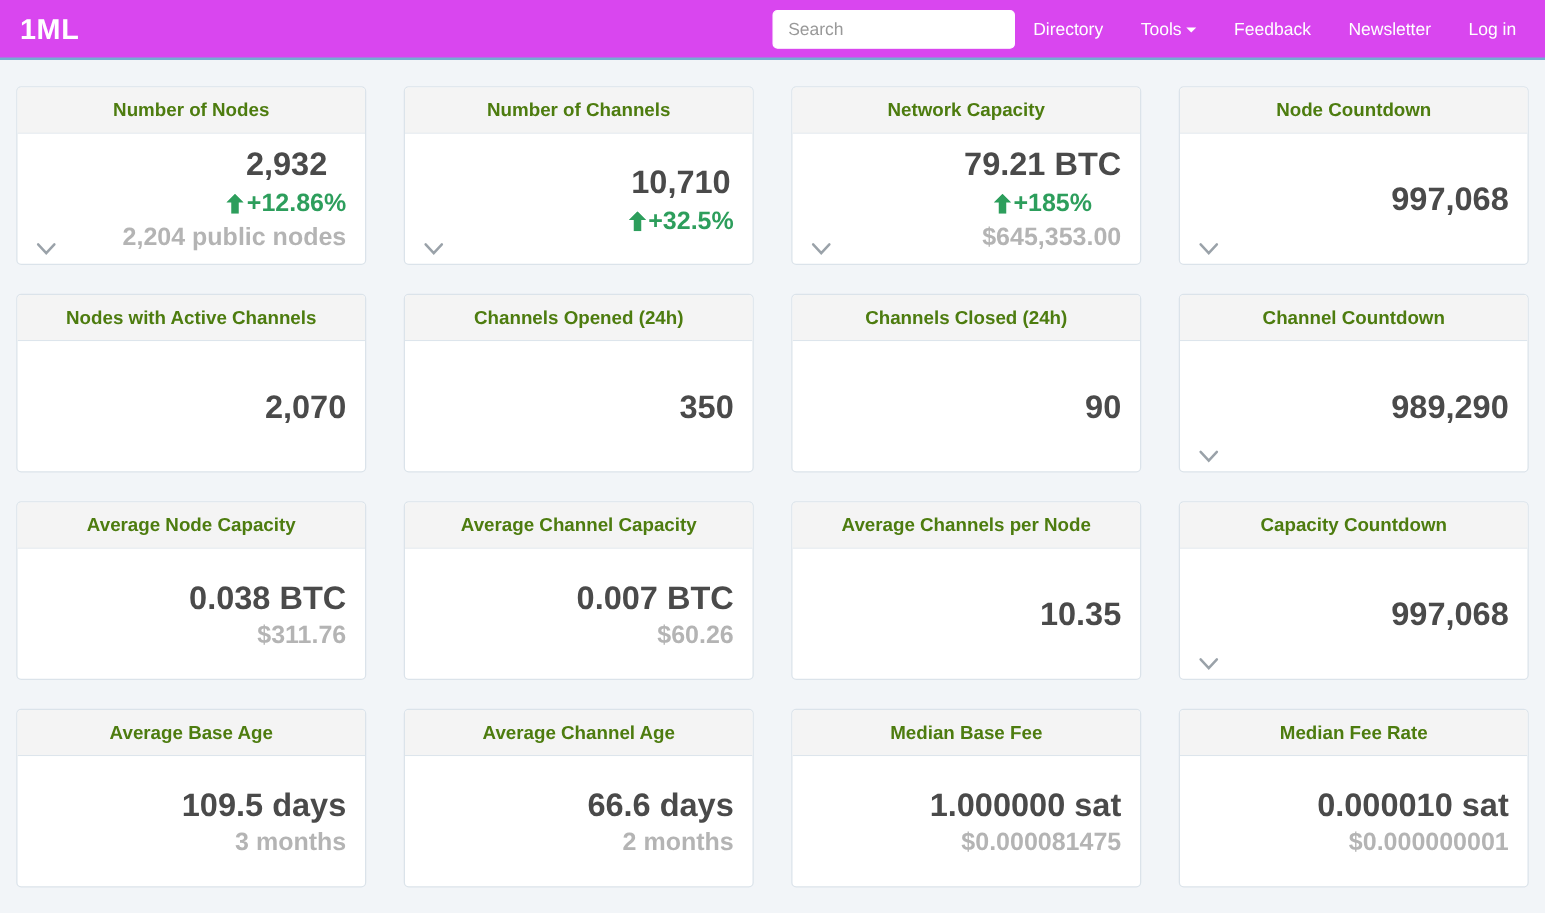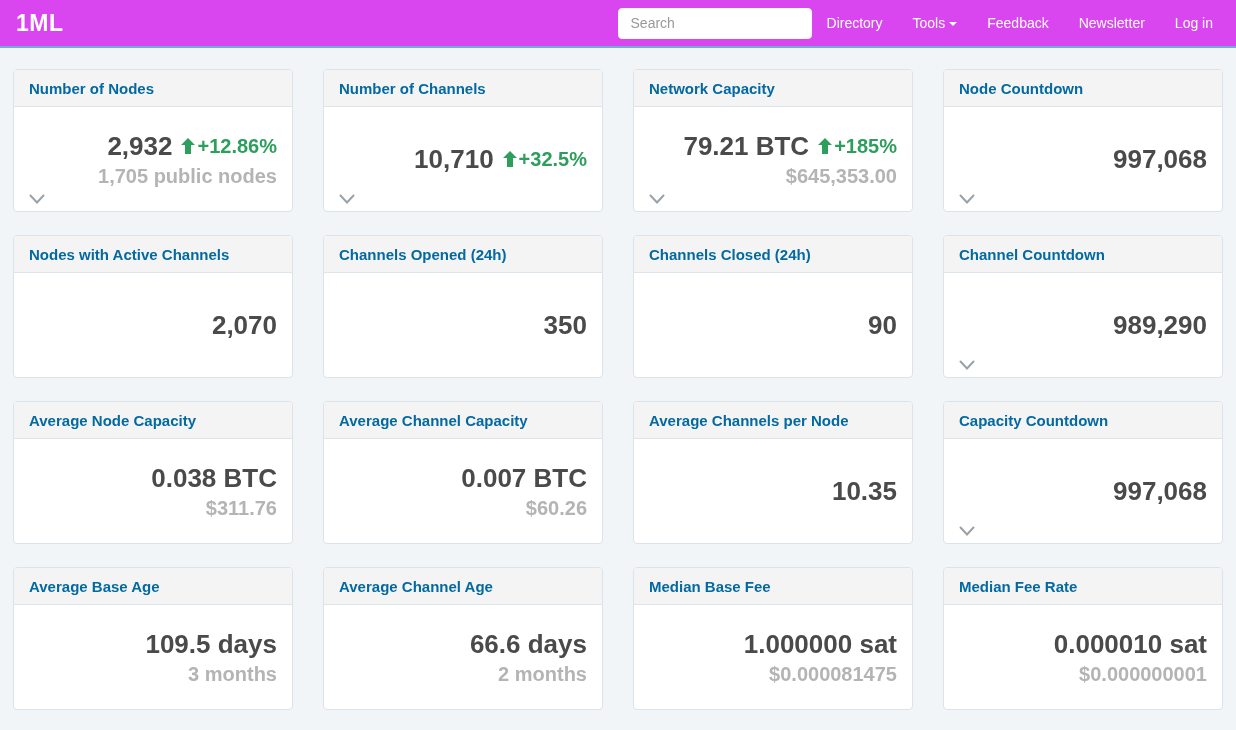--- a/index.html
+++ b/index.html
@@ -80,41 +80,42 @@
   .card {
     background: #ffffff;
     border: 1px solid #dbe3ea;
     border-radius: 4px;
   }
   .card-header {
     background: #f4f4f4;
     border-bottom: 1px solid #dde5ec;
     border-radius: 3px 3px 0 0;
     padding: 10px 15px 9px;
-    text-align: left;
+    text-align: center;
     font-size: 15px;
     font-weight: bold;
-    color: #0369a1;
+    color: #4d7c0f;
     white-space: nowrap;
   }
   .card-body {
     position: relative;
     height: 104px;
     display: flex;
     flex-direction: column;
     justify-content: center;
     align-items: flex-end;
     padding: 0 15px;
     gap: 7px;
   }
   .main-line {
     display: flex;
     align-items: center;
     gap: 9px;
     line-height: 1;
+    flex-direction: column;
   }
   .stat-value {
     font-size: 26px;
     font-weight: bold;
     color: #4a4a4a;
     white-space: nowrap;
   }
   .stat-change {
     display: flex;
     align-items: center;
@@ -176,21 +177,21 @@
     <div class="card-body">
       <div class="main-line">
         <span class="stat-value">2,932</span>
         <span class="stat-change">
           <svg width="14" height="16" viewBox="0 0 14 16">
               <path d="M7 0 L14 7 L10 7 L10 16 L4 16 L4 7 L0 7 Z" fill="#2d9e5c"></path>
             </svg>
           <span>+12.86%</span>
         </span>
       </div>
-      <div class="stat-sub">1,705 public nodes</div>
+      <div class="stat-sub">2,204 public nodes</div>
       <span class="chevron">
         <svg width="16" height="11" viewBox="0 0 16 11">
             <path d="M1.5 1.5 L8 8.5 L14.5 1.5" stroke="#9aa2a9" stroke-width="2" fill="none" stroke-linecap="round"></path>
           </svg>
       </span>
     </div>
   </section>
 
   <section class="card">
     <header class="card-header">

